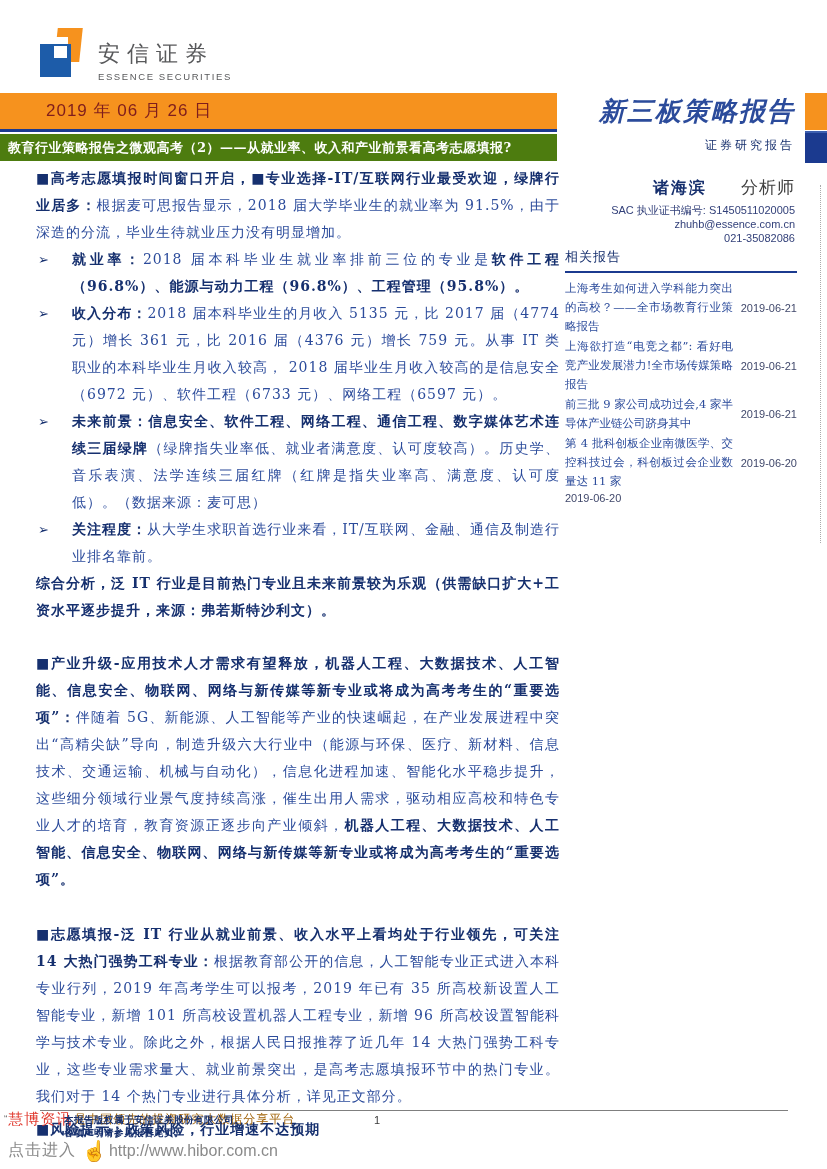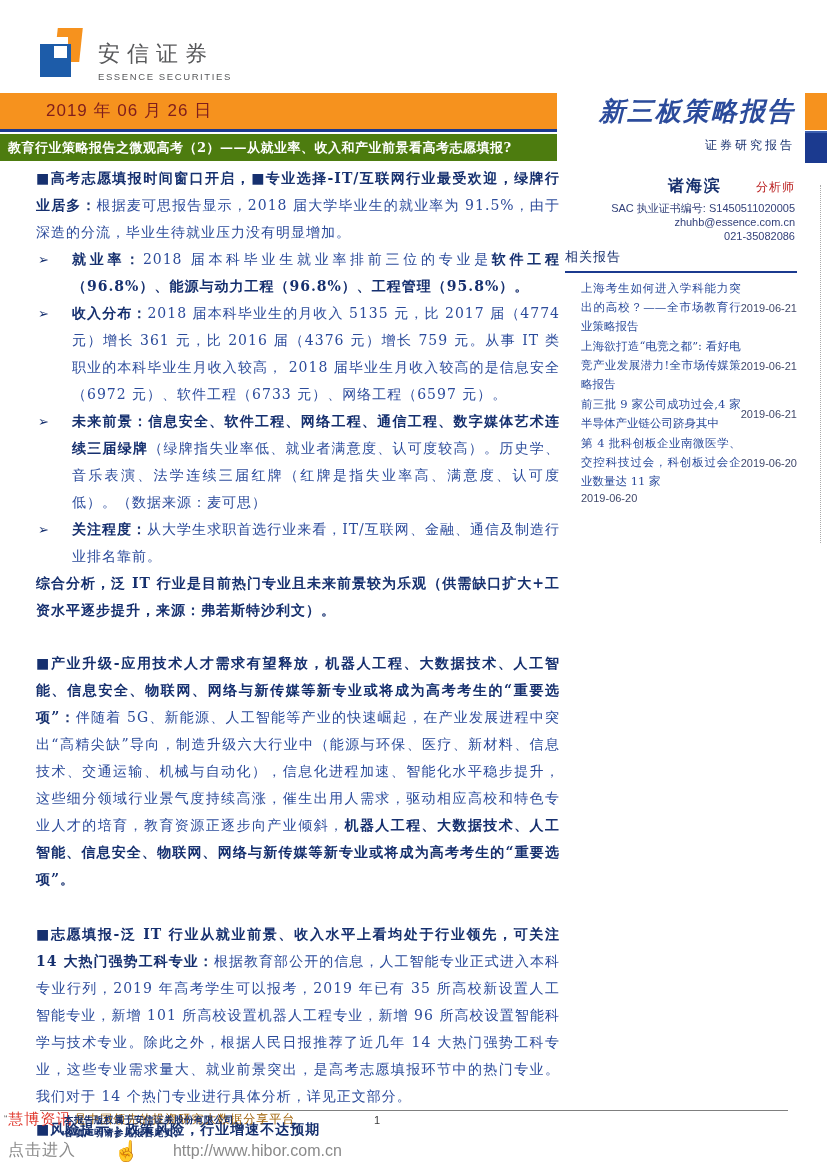--- a/index.html
+++ b/index.html
@@ -29,28 +29,28 @@
   .corner-navy{position:absolute;left:805px;top:131px;width:22px;height:30px;background:#1B3A8F;border-top:2px solid #3C5FB0;}
 
   
   .report-type{position:absolute;top:94px;right:32px;width:250px;text-align:right;}
   .rt-title{font-size:26px;font-weight:bold;font-style:italic;color:#2B4B9B;letter-spacing:2px;}
   .rt-sub{margin-top:8px;font-size:12px;color:#17306E;letter-spacing:3px;}
 
   .analyst{position:absolute;top:176px;right:32px;width:250px;text-align:right;color:#2B3A66;}
   .an-row1{display:flex;justify-content:flex-end;align-items:baseline;gap:34px;margin-bottom:4px;}
   .an-name{font-size:16px;font-weight:bold;color:#17306E;letter-spacing:2px;}
-  .an-role{font-size:12px;color:#b91c1c;letter-spacing:1px;}
+  .an-role{font-size:17px;color:#404040;letter-spacing:1px;}
   .an-line{font-size:11px;line-height:14px;font-family:"Liberation Sans",sans-serif;color:#33417A;}
 
   
   .related{position:absolute;left:565px;top:248px;width:232px;}
   .rel-head{font-size:13px;font-weight:normal;color:#17306E;letter-spacing:1px;
             border-bottom:2px solid #1B3A8F;padding-bottom:5px;margin-bottom:6px;}
-  .rel-item{display:flex;justify-content:space-between;align-items:center;margin-bottom:1px;margin-left:16px;}
+  .rel-item{display:flex;justify-content:space-between;align-items:center;margin-bottom:1px;}
   .rel-title{width:168px;font-size:11.5px;line-height:19px;color:#2B4B9B;text-align:justify;}
   .rel-date{font-size:11px;color:#40486B;font-family:"Liberation Sans",sans-serif;white-space:nowrap;}
 
   .dotted-divider{position:absolute;left:820px;top:185px;height:358px;border-left:1px dotted #AAAAAA;}
 
   
   .body-col{position:absolute;left:36px;top:165px;width:524px;font-size:14px;line-height:27px;
             color:#2B4B9B;text-align:justify;letter-spacing:1px;}
   .body-col p{margin:0;}
   .seg-b{font-weight:bold;color:#16306F;}
@@ -66,21 +66,21 @@
   .copyright{position:absolute;left:64px;top:1113px;z-index:3;font-size:9.5px;font-weight:bold;
              color:#17306E;line-height:13px;letter-spacing:0.5px;}
   .page-num{position:absolute;left:374px;top:1114px;font-size:11px;color:#3A3A3A;
             font-family:"Liberation Sans",sans-serif;z-index:3;}
   .wm1{position:absolute;left:4px;top:1110px;z-index:1;display:flex;align-items:center;
        font-family:"Liberation Sans",sans-serif;white-space:nowrap;}
   .wm-quote{font-size:10px;color:#777777;margin-right:1px;}
   .wm-brand{font-size:15px;font-weight:normal;color:#E0392E;letter-spacing:1px;text-align:right;}
   .wm-tag{font-size:12px;color:#a16207;margin-left:2px;letter-spacing:1px;}
   .wm2{position:absolute;left:8px;top:1140px;z-index:1;display:flex;align-items:center;
-       font-family:"Liberation Sans",sans-serif;color:#8A8A8A;white-space:nowrap;gap:32px;}
+       font-family:"Liberation Sans",sans-serif;color:#8A8A8A;white-space:nowrap;}
   .wm-click{font-size:16px;letter-spacing:1px;}
   .wm-hand{font-size:20px;color:#333333;margin:0 2px 0 6px;line-height:1;}
   .wm-url{font-size:16px;color:#8A8A8A;text-decoration:none;}
 </style>
 </head>
 <body>
 
 <div class="page">
 
   <div class="logo">

